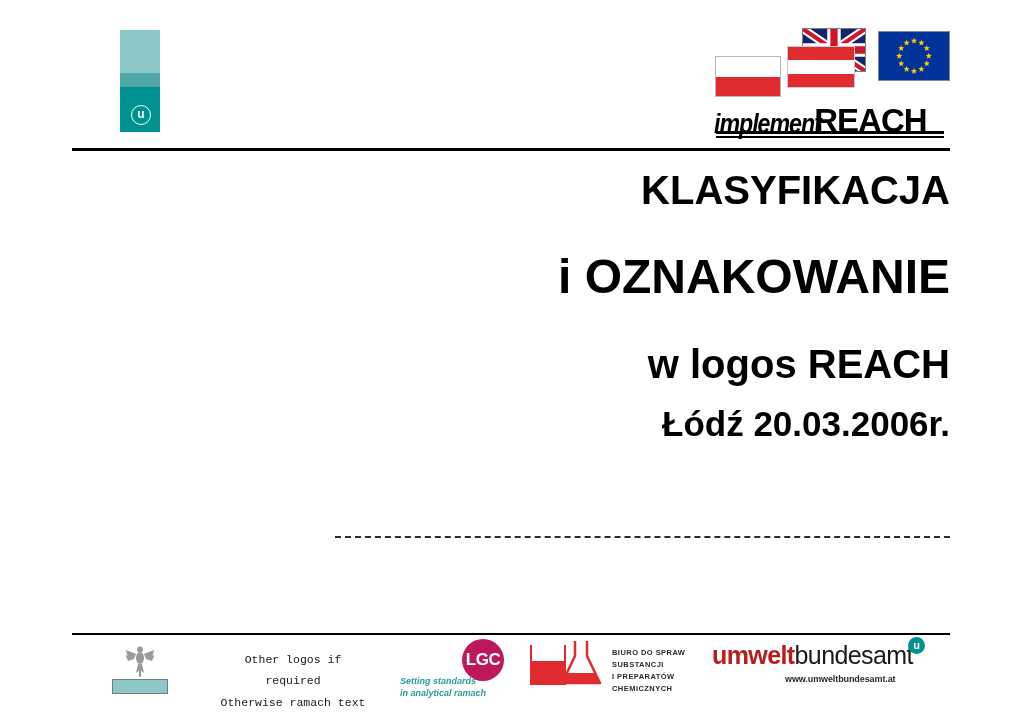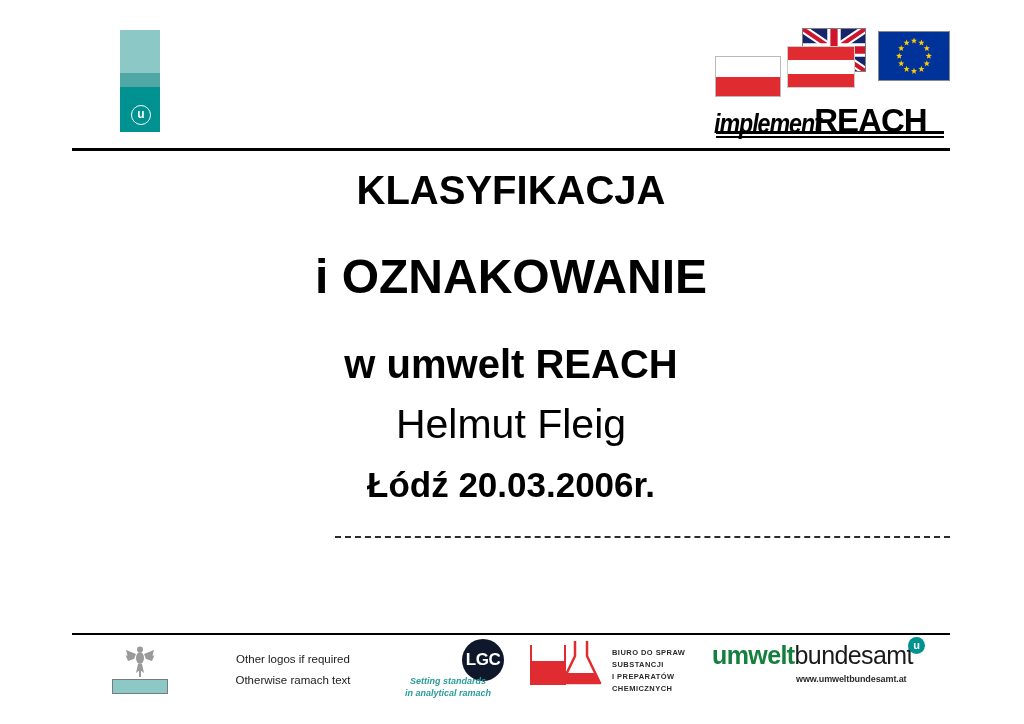--- a/index.html
+++ b/index.html
@@ -117,21 +117,21 @@
     position: absolute; left: 72px; top: 148px;
     width: 878px; height: 3px;
     background: #000000;
   }
 
   
   #title-block {
     position: absolute;
     left: 72px; top: 156px;
     width: 878px;
-    text-align: center;
+    text-align: right;
   }
   .t-line {
     font-family: "Liberation Sans", sans-serif;
     color: #000000;
     white-space: nowrap;
   }
   .t-klas {
     font-size: 40px; font-weight: bold;
     line-height: 1.0;
     padding-top: 14px;
@@ -191,50 +191,49 @@
     width: 56px; height: 15px;
     background: #8bc8c6;
     border: 1px solid #7a7a7a;
     box-sizing: border-box;
   }
 
   .placeholder-text {
     position: absolute; left: 218px; top: 14px;
     width: 150px;
     text-align: center;
-    font-family: Liberation Sans, sans-serif;
+    font-family: Liberation Mono, monospace;
     font-size: 11.5px;
     color: #1a1a1a;
     line-height: 1.85;
   }
 
   .lgc { position: absolute; left: 400px; top: 4px; width: 120px; height: 58px; }
   .lgc-circle {
     position: absolute; left: 62px; top: 0px;
     width: 42px; height: 42px;
     border-radius: 50%;
-    background: #0f172a;
+    background: #be185d;
     color: #ffffff;
     font-family: "Liberation Sans", sans-serif;
     font-weight: bold;
     font-size: 17px;
     line-height: 42px;
     text-align: center;
     letter-spacing: -0.5px;
   }
   .lgc-tag {
     position: absolute; left: 0px; top: 36px;
     width: 96px;
     font-family: "Liberation Sans", sans-serif;
     font-style: italic;
     font-weight: bold;
     font-size: 9px;
     color: #2a9d9b;
     line-height: 1.35;
-    text-align: center;
   }
 
   .biuro { position: absolute; left: 528px; top: 4px; width: 190px; height: 58px; }
   .biuro-beaker {
     position: absolute; left: 2px; top: 6px;
     width: 36px; height: 40px;
     border: 2px solid #e02c30;
     border-top: none;
     box-sizing: border-box;
     background: #ffffff;
@@ -255,21 +254,21 @@
     line-height: 1.62;
     text-transform: uppercase;
   }
 
   .uba-footer { position: absolute; left: 712px; top: 6px; width: 230px; height: 54px; }
   .uba-word { position: absolute; left: 0; top: 0; white-space: nowrap; }
   .uba-umwelt {
     font-family: "Liberation Sans", sans-serif;
     font-weight: bold;
     font-size: 25px;
-    color: #15803d;
+    color: #b91c1c;
     letter-spacing: -0.6px;
   }
   .uba-bundesamt {
     font-family: "Liberation Sans", sans-serif;
     font-weight: normal;
     font-size: 25px;
     color: #1a1a1a;
     letter-spacing: -0.6px;
     text-align: right;
   }
@@ -279,21 +278,21 @@
     border-radius: 50%;
     background: #009191;
     color: #ffffff;
     font-family: "Liberation Sans", sans-serif;
     font-weight: bold;
     font-size: 11px;
     line-height: 17px;
     text-align: center;
   }
   .uba-url {
-    position: absolute; left: 84px; top: 33px;
+    position: absolute; left: 73px; top: 33px;
     font-family: "Liberation Sans", sans-serif;
     font-size: 9px;
     font-weight: bold;
     color: #2b2b2b;
     letter-spacing: -0.1px;
   }
 </style>
 </head>
 <body>
 
@@ -356,22 +355,21 @@
     <div class="wm-underline-a"></div>
     <div class="wm-underline-b"></div>
   </div>
 
   <div class="rule-top"></div>
 </div>
 
 <div id="title-block">
   <div class="t-line t-klas">KLASYFIKACJA</div>
   <div class="t-line t-ozn">i OZNAKOWANIE</div>
-  <div class="t-line t-ramach">w umwelt REACH</div>
-  <div class="t-line t-name">Helmut Fleig</div>
+  <div class="t-line t-ramach">w logos REACH</div>
   <div class="t-line t-place">Łódź 20.03.2006r.</div>
 </div>
 
 <div class="rule-dashed"></div>
 
 <div class="rule-bottom"></div>
 
 <div id="footer">
 
   <div class="at-emblem">

